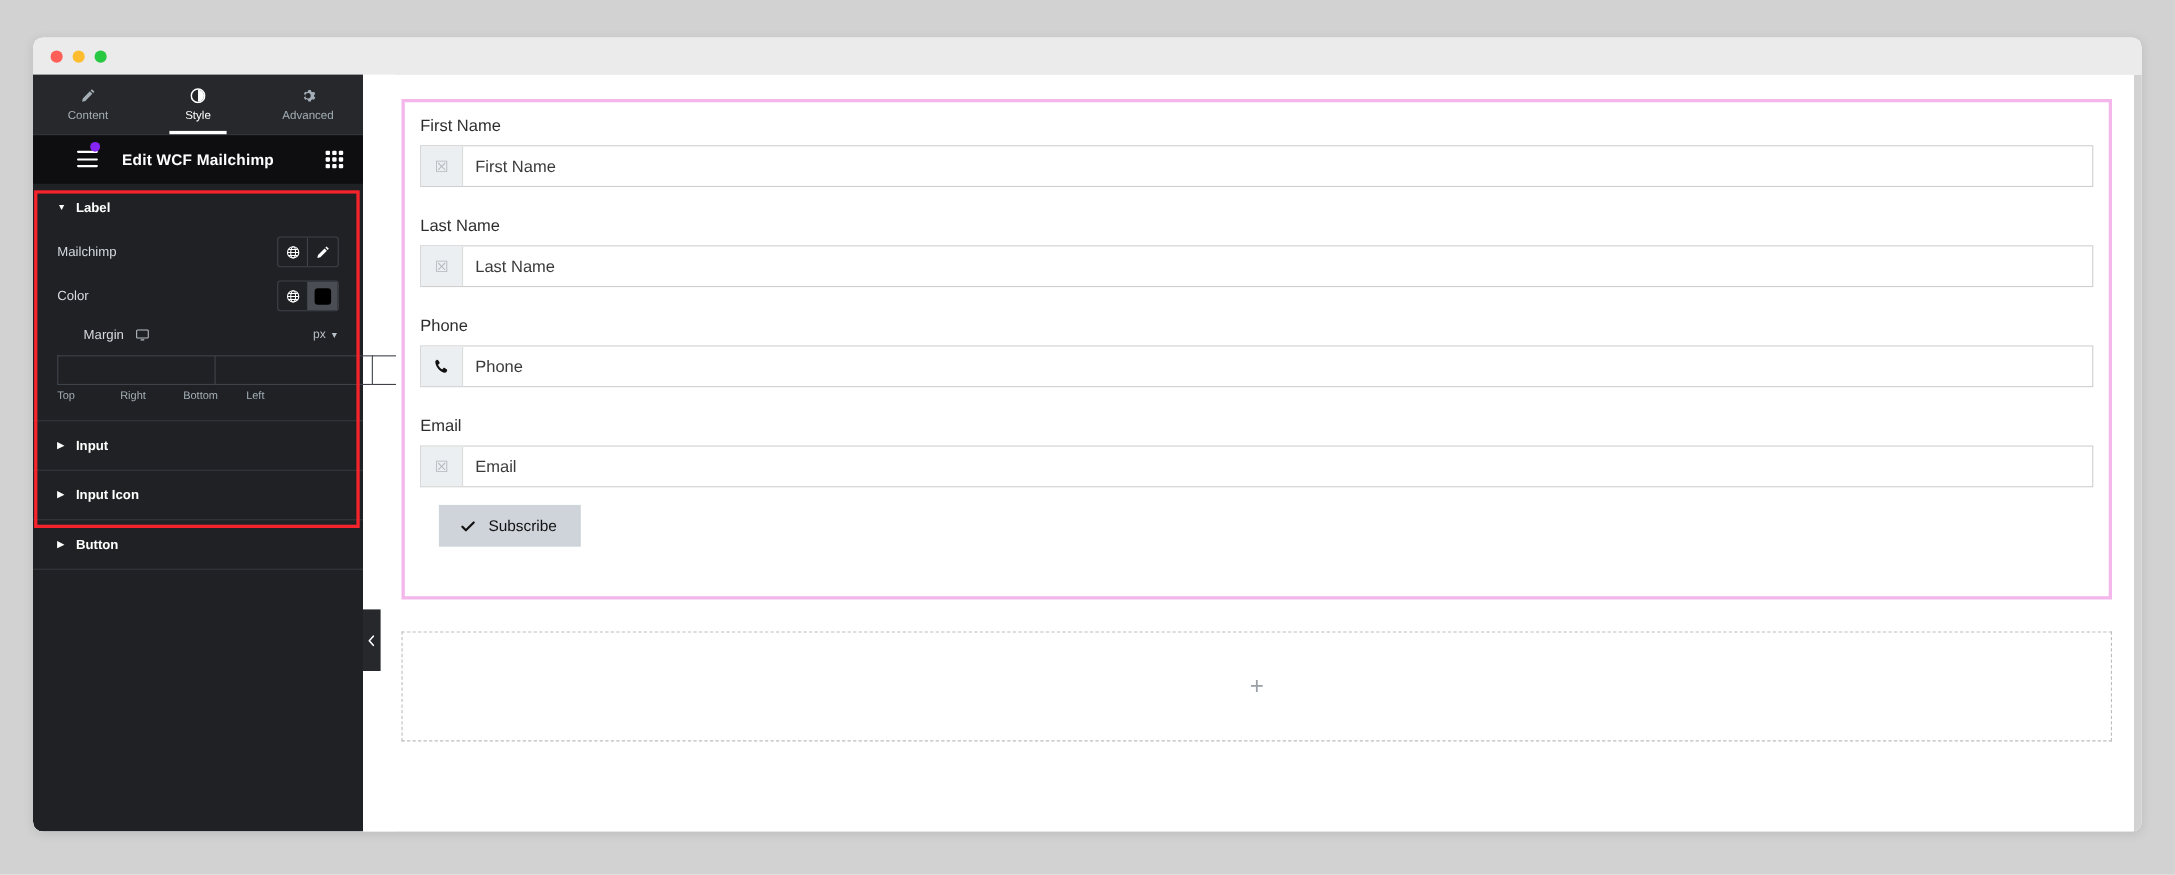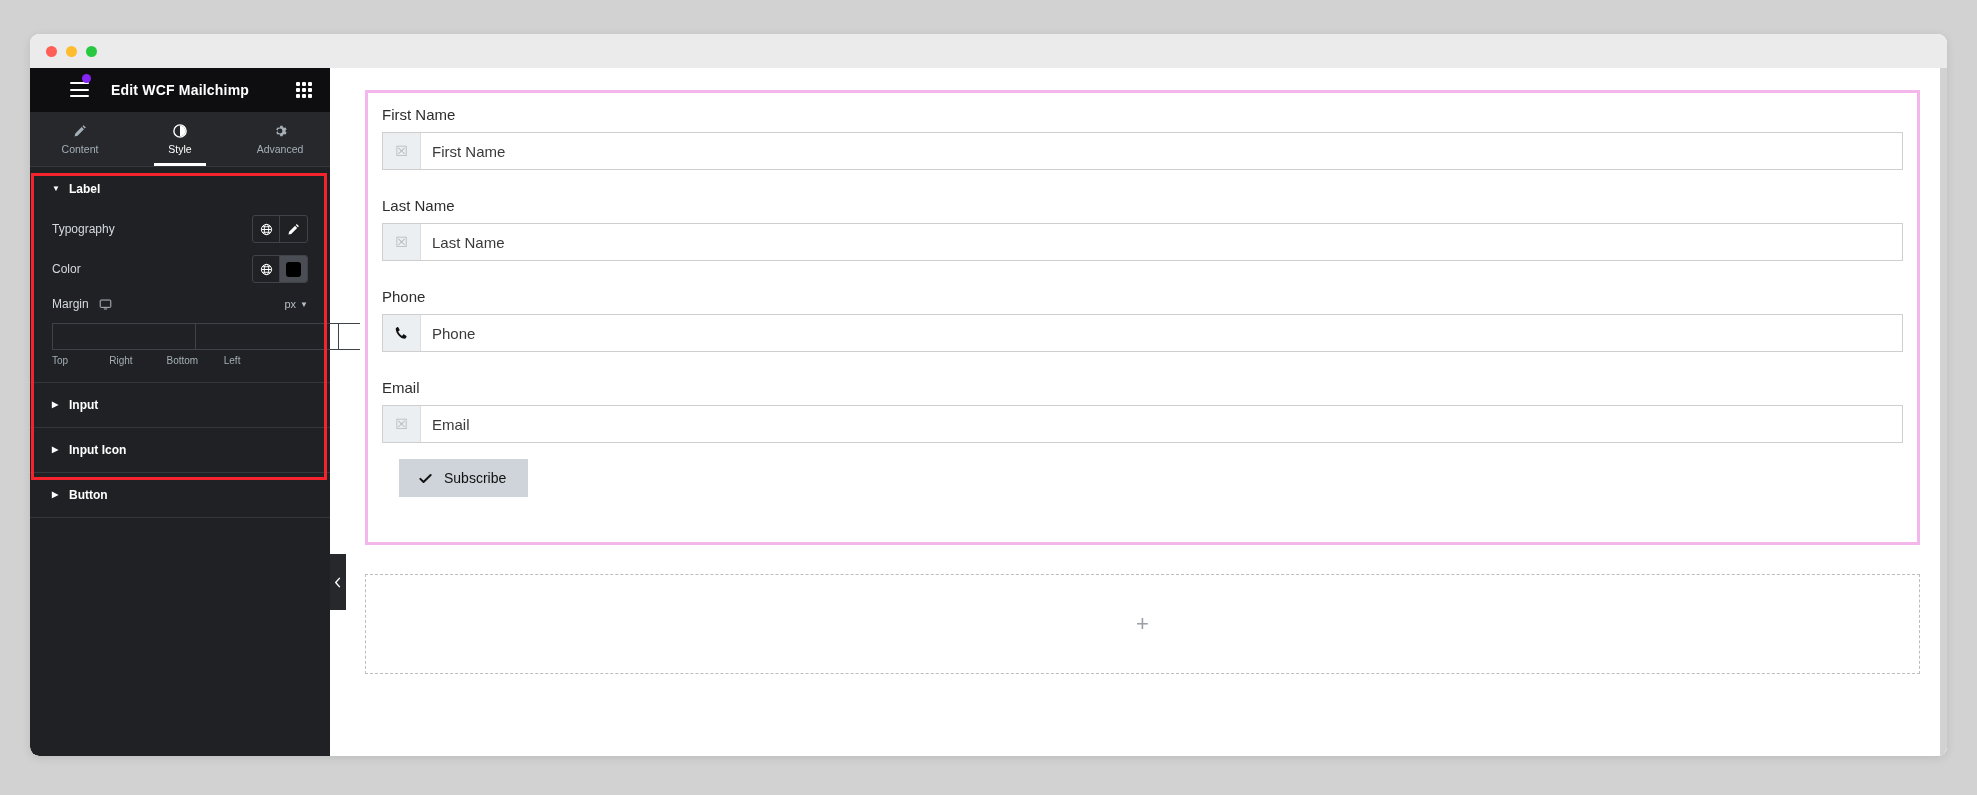--- a/index.html
+++ b/index.html
@@ -249,41 +249,20 @@
       <span class="dot red"></span>
       <span class="dot yellow"></span>
       <span class="dot green"></span>
     </div>
   </div>
 
   <div id="page">
 
     <div id="panel">
 
-      <div id="panel-header">
-        <div id="hamburger">
-          <i></i>
-            <i></i>
-            <i></i>
-        </div>
-        <div id="notif-dot"></div>
-        <div id="panel-title">Edit WCF Mailchimp</div>
-        <div id="grid-icon">
-          <i></i>
-            <i></i>
-            <i></i>
-            <i></i>
-            <i></i>
-            <i></i>
-            <i></i>
-            <i></i>
-            <i></i>
-        </div>
-      </div>
-
       <div id="panel-tabs">
         <div class="ptab">
           <span class="ticon">
             <svg width="14" height="14" viewBox="0 0 16 16" fill="currentColor">
                 <path d="M12.1 1.3l2.6 2.6-1.3 1.3-2.6-2.6zM9.9 3.5l2.6 2.6-7.3 7.3-3.4.8.8-3.4z"></path>
               </svg>
           </span>
           <span>Content</span>
         </div>
         <div class="ptab active">
@@ -298,31 +277,52 @@
         <div class="ptab">
           <span class="ticon">
             <svg width="14" height="14" viewBox="0 0 16 16" fill="currentColor">
                 <path d="M8 5.2A2.8 2.8 0 1 0 8 10.8 2.8 2.8 0 0 0 8 5.2zm6.3 3.6l1.3 1-1.3 2.3-1.6-.5-1.4.8-.3 1.6H8.3l-.3-1.6-1.4-.8-1.6.5L3.7 9.8l1.3-1V7.2l-1.3-1 1.3-2.3 1.6.5 1.4-.8.3-1.6h2.7l.3 1.6 1.4.8 1.6-.5 1.3 2.3-1.3 1z"></path>
               </svg>
           </span>
           <span>Advanced</span>
         </div>
       </div>
 
+      <div id="panel-header">
+        <div id="hamburger">
+          <i></i>
+            <i></i>
+            <i></i>
+        </div>
+        <div id="notif-dot"></div>
+        <div id="panel-title">Edit WCF Mailchimp</div>
+        <div id="grid-icon">
+          <i></i>
+            <i></i>
+            <i></i>
+            <i></i>
+            <i></i>
+            <i></i>
+            <i></i>
+            <i></i>
+            <i></i>
+        </div>
+      </div>
+
       <div id="panel-body">
 
         <div class="section">
           <div class="sec-head">
             <span class="caret">▼</span>
             <span>Label</span>
           </div>
           <div class="sec-body">
 
             <div class="ctl-row">
-              <span class="ctl-label">Typography</span>
+              <span class="ctl-label">Mailchimp</span>
               <span class="btn-group">
                 <span class="gbtn">
                   <svg width="13" height="13" viewBox="0 0 16 16" fill="none" stroke="currentColor" stroke-width="1.2">
                       <circle cx="8" cy="8" r="6.3"></circle>
                       <ellipse cx="8" cy="8" rx="2.7" ry="6.3"></ellipse>
                       <path d="M1.8 8h12.4M2.9 4.6h10.2M2.9 11.4h10.2"></path>
                     </svg>
                 </span>
                 <span class="gbtn">
                   <svg width="13" height="13" viewBox="0 0 16 16" fill="currentColor">
@@ -341,21 +341,21 @@
                       <ellipse cx="8" cy="8" rx="2.7" ry="6.3"></ellipse>
                       <path d="M1.8 8h12.4M2.9 4.6h10.2M2.9 11.4h10.2"></path>
                     </svg>
                 </span>
                 <span class="gbtn filled">
                   <span class="swatch"></span>
                 </span>
               </span>
             </div>
 
-            <div class="ctl-row" style="min-height:26px;margin-bottom:0;">
+            <div class="ctl-row" style="min-height:26px;margin-bottom:0;margin-left:24px;">
               <span class="ctl-label-wrap">
                 <span class="ctl-label">Margin</span>
                 <span style="color:#b8bfc6;display:flex;">
                   <svg width="13" height="13" viewBox="0 0 16 16" fill="none" stroke="currentColor" stroke-width="1.2">
                       <rect x="1.5" y="2.5" width="13" height="9" rx="1"></rect>
                       <path d="M6 13.5h4"></path>
                     </svg>
                 </span>
               </span>
               <span class="unit-select">

